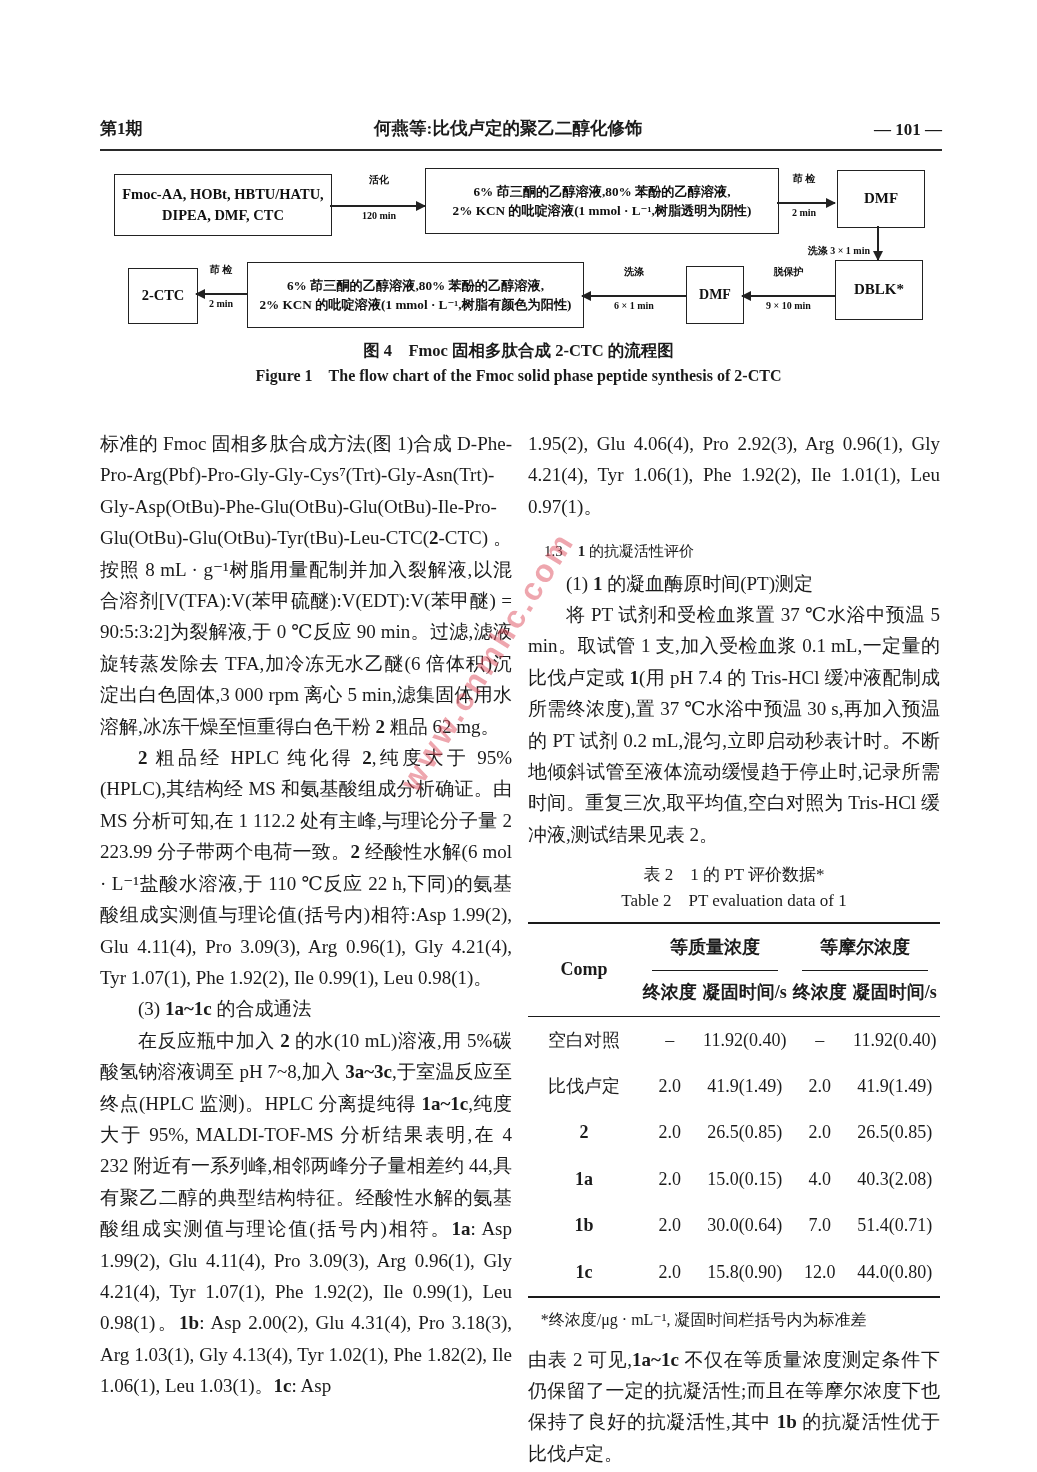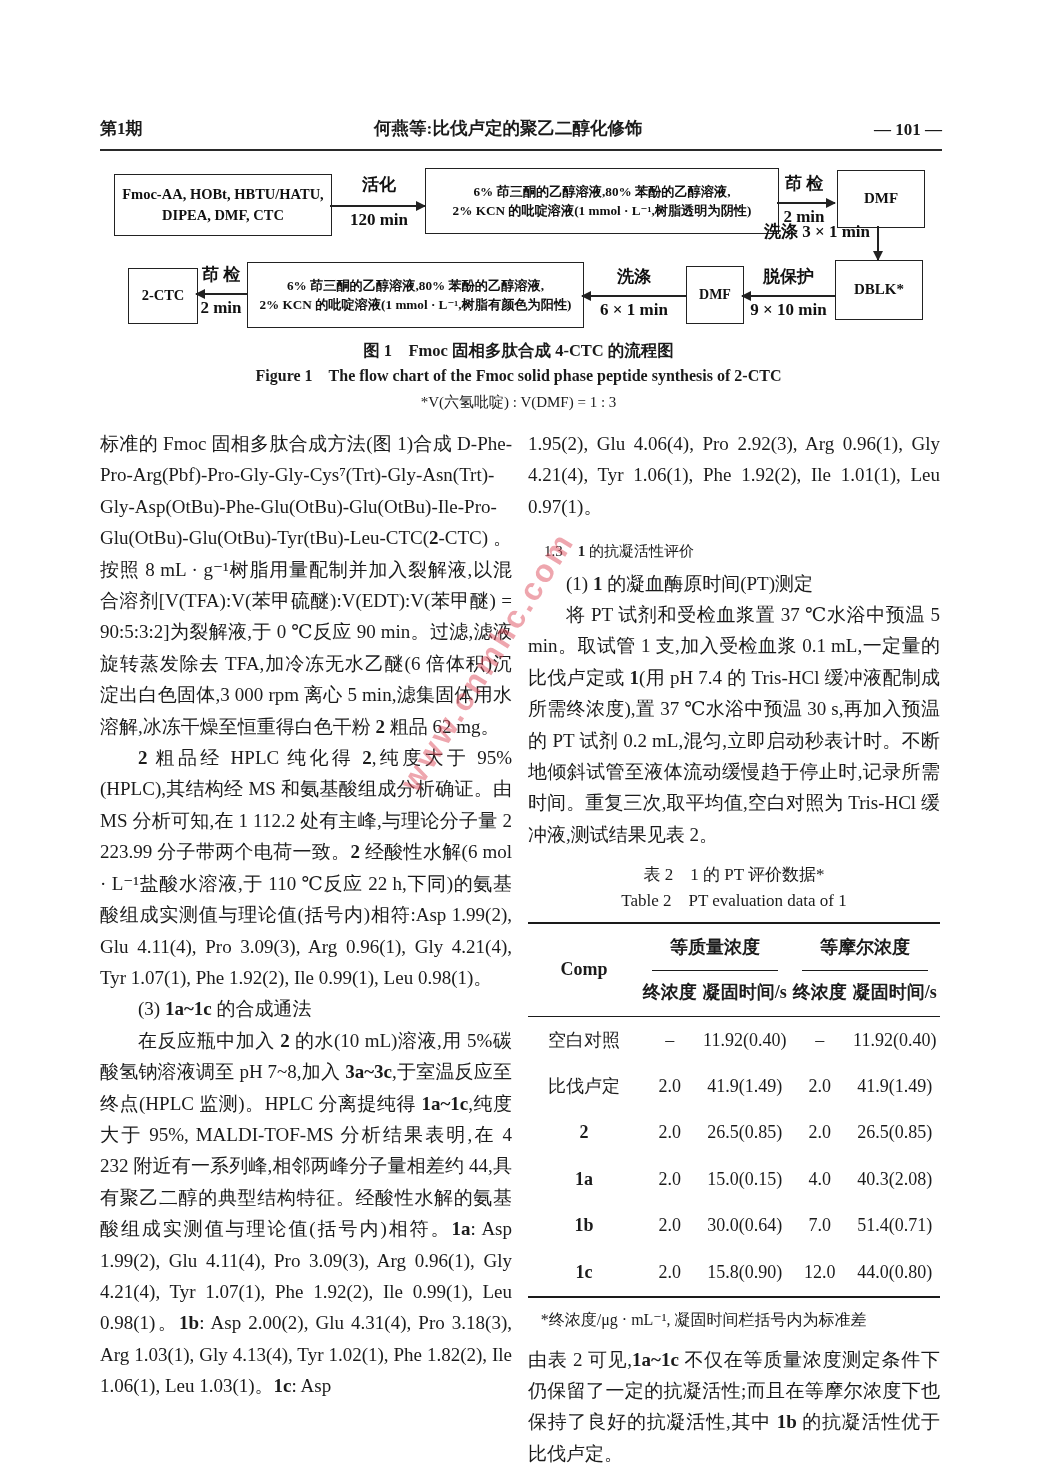--- a/index.html
+++ b/index.html
@@ -32,21 +32,21 @@
   .b-nin2{left:147px; top:100px; width:335px; height:64px; font-size:13.2px;}
   .b-2ctc{left:28px; top:106px; width:68px; height:54px; font-size:14.5px;}
   .harrow{position:absolute; height:1.8px; background:#222;}
   .harrow:after{content:''; position:absolute; right:-1px; top:-4.4px;
     border-left:10px solid #222; border-top:5.5px solid transparent; border-bottom:5.5px solid transparent;}
   .harrow.left:after{right:auto; left:-1px; border-left:none;
     border-right:10px solid #222;}
   .varrow{position:absolute; width:1.8px; background:#222;}
   .varrow:after{content:''; position:absolute; bottom:-1px; left:-4.4px;
     border-top:10px solid #222; border-left:5.5px solid transparent; border-right:5.5px solid transparent;}
-  .albl{position:absolute; font-size:17px; font-weight:bold; color:#111; text-align:center; white-space:nowrap;}
+  .albl{position:absolute; font-size:10px; font-weight:bold; color:#111; text-align:center; white-space:nowrap;}
   
   .figcap{position:absolute; left:0; top:338px; width:100%; text-align:center; line-height:25px;}
   .figcap .cn{font-size:16.5px; font-weight:bold;}
   .figcap .en{font-size:16px; font-weight:bold;}
   .figcap .note{font-size:15px; font-weight:normal; margin-top:2px;}
   
   .col{
     position:absolute; top:428px; width:412px;
     font-size:19px; line-height:31.4px; text-align:justify; text-justify:inter-ideograph;
   }
@@ -103,21 +103,21 @@
       <span class="ln">2% KCN 的吡啶溶液(1 mmol · L⁻¹,树脂透明为阴性)</span>
     </div>
     <div class="harrow" style="left:677px;top:40px;width:58px;"></div>
     <span class="albl" style="left:672px;top:10px;width:64px;">茚 检</span>
     <span class="albl" style="left:672px;top:45px;width:64px;">2 min</span>
     <div class="fbox b-dmf1">
       <span class="ln">DMF</span>
     </div>
 
     <div class="varrow" style="left:777px;top:64px;height:34px;"></div>
-    <span class="albl" style="left:612px;top:58px;width:158px;text-align:right;">洗涤 3 × 1 min</span>
+    <span class="albl" style="left:612px;top:82px;width:158px;text-align:right;">洗涤 3 × 1 min</span>
     <div class="fbox b-dblk">
       <span class="ln">DBLK*</span>
     </div>
 
     <div class="harrow left" style="left:642px;top:133px;width:93px;"></div>
     <span class="albl" style="left:642px;top:103px;width:93px;">脱保护</span>
     <span class="albl" style="left:642px;top:138px;width:93px;">9 × 10 min</span>
     <div class="fbox b-dmf2">
       <span class="ln">DMF</span>
     </div>
@@ -130,23 +130,22 @@
     </div>
     <div class="harrow left" style="left:96px;top:131px;width:51px;"></div>
     <span class="albl" style="left:88px;top:101px;width:66px;">茚 检</span>
     <span class="albl" style="left:88px;top:136px;width:66px;">2 min</span>
     <div class="fbox b-2ctc">
       <span class="ln">2-CTC</span>
     </div>
   </div>
 
   <div class="figcap">
-    <div class="cn">图 1　Fmoc 固相多肽合成 4-CTC 的流程图</div>
+    <div class="cn">图 4　Fmoc 固相多肽合成 2-CTC 的流程图</div>
     <div class="en">Figure 1　The flow chart of the Fmoc solid phase peptide synthesis of 2-CTC</div>
-    <div class="note">*V(六氢吡啶) : V(DMF) = 1 : 3</div>
   </div>
 
   <div class="col col-left">
     <p>标准的 Fmoc 固相多肽合成方法(图 1)合成 D-Phe-Pro-Arg(Pbf)-Pro-Gly-Gly-Cys⁷(Trt)-Gly-Asn(Trt)-Gly-Asp(OtBu)-Phe-Glu(OtBu)-Glu(OtBu)-Ile-Pro-Glu(OtBu)-Glu(OtBu)-Tyr(tBu)-Leu-CTC(<b>2</b>-CTC)。按照 8 mL · g⁻¹树脂用量配制并加入裂解液,以混合溶剂[V(TFA):V(苯甲硫醚):V(EDT):V(苯甲醚) = 90:5:3:2]为裂解液,于 0 ℃反应 90 min。过滤,滤液旋转蒸发除去 TFA,加冷冻无水乙醚(6 倍体积)沉淀出白色固体,3 000 rpm 离心 5 min,滤集固体用水溶解,冰冻干燥至恒重得白色干粉 <b>2</b> 粗品 62 mg。</p>
     <p class="indent"><b>2</b> 粗品经 HPLC 纯化得 <b>2</b>,纯度大于 95%(HPLC),其结构经 MS 和氨基酸组成分析确证。由 MS 分析可知,在 1 112.2 处有主峰,与理论分子量 2 223.99 分子带两个电荷一致。<b>2</b> 经酸性水解(6 mol · L⁻¹盐酸水溶液,于 110 ℃反应 22 h,下同)的氨基酸组成实测值与理论值(括号内)相符:Asp 1.99(2), Glu 4.11(4), Pro 3.09(3), Arg 0.96(1), Gly 4.21(4), Tyr 1.07(1), Phe 1.92(2), Ile 0.99(1), Leu 0.98(1)。</p>
     <p class="indent">(3) <b>1a~1c</b> 的合成通法</p>
     <p class="indent">在反应瓶中加入 <b>2</b> 的水(10 mL)溶液,用 5%碳酸氢钠溶液调至 pH 7~8,加入 <b>3a~3c</b>,于室温反应至终点(HPLC 监测)。HPLC 分离提纯得 <b>1a~1c</b>,纯度大于 95%, MALDI-TOF-MS 分析结果表明,在 4 232 附近有一系列峰,相邻两峰分子量相差约 44,具有聚乙二醇的典型结构特征。经酸性水解的氨基酸组成实测值与理论值(括号内)相符。<b>1a</b>: Asp 1.99(2), Glu 4.11(4), Pro 3.09(3), Arg 0.96(1), Gly 4.21(4), Tyr 1.07(1), Phe 1.92(2), Ile 0.99(1), Leu 0.98(1)。<b>1b</b>: Asp 2.00(2), Glu 4.31(4), Pro 3.18(3), Arg 1.03(1), Gly 4.13(4), Tyr 1.02(1), Phe 1.82(2), Ile 1.06(1), Leu 1.03(1)。<b>1c</b>: Asp</p>
   </div>
 
   <div class="col col-right">

